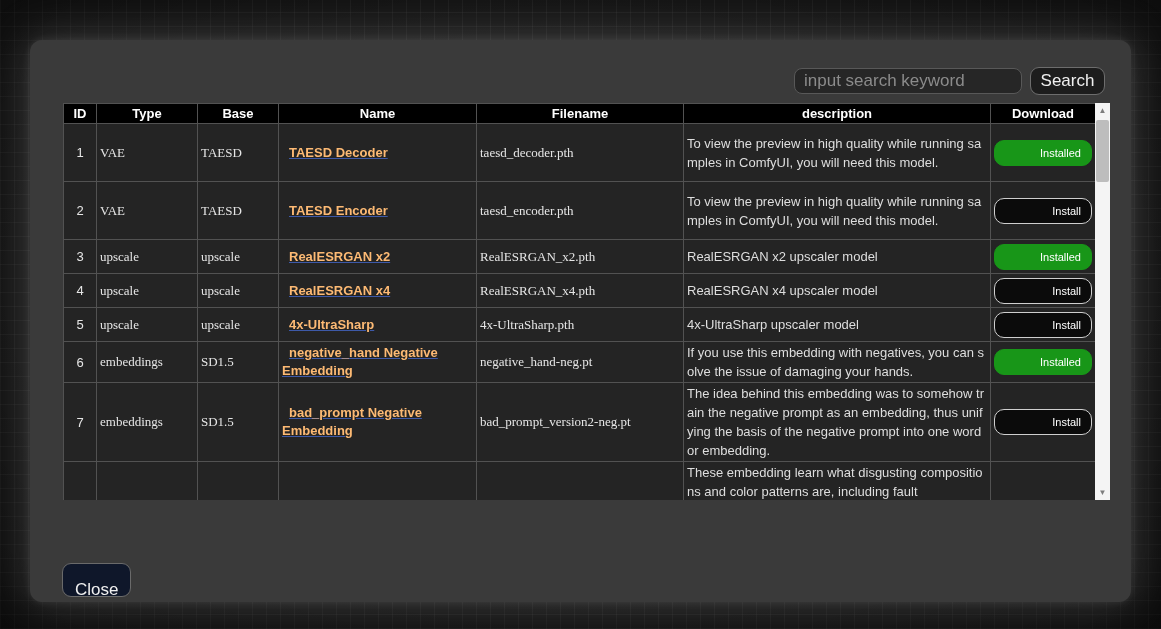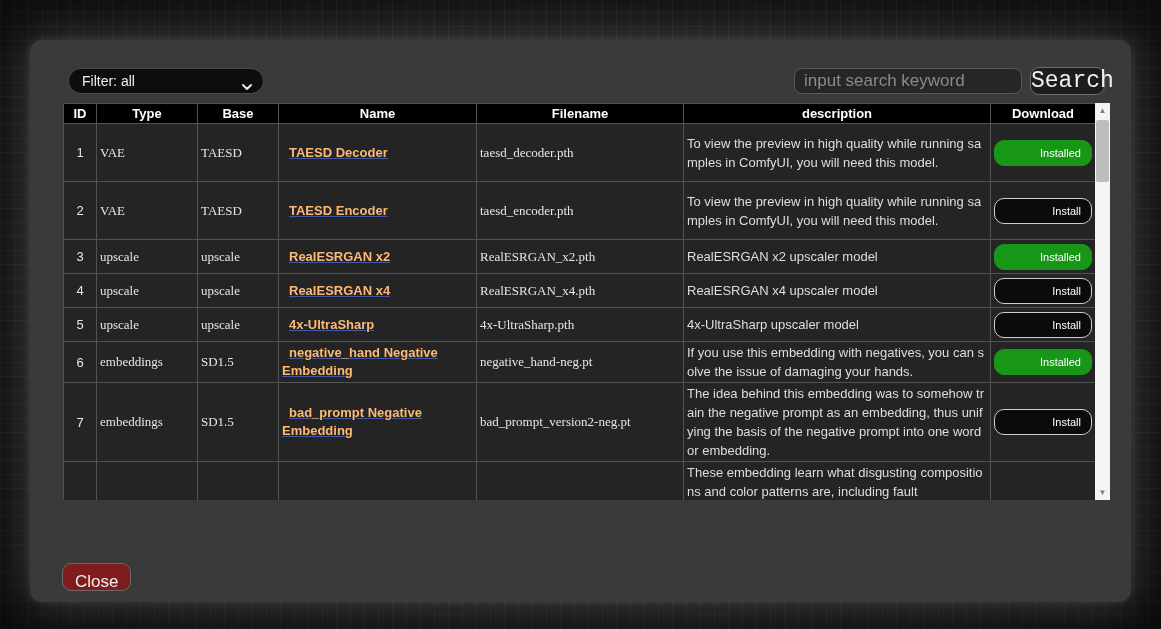--- a/index.html
+++ b/index.html
@@ -34,22 +34,22 @@
   .search-input {
     position:absolute; left:764px; top:28px; width:228px; height:26px;
     background:#262626; border:1px solid #585858; border-radius:8px;
     color:#e8e8e8; font-size:17px; padding:0 9px; outline:none;
     font-family:"Liberation Sans", sans-serif;
   }
   .search-input::placeholder { color:#8b8b8b; }
   .search-button {
     position:absolute; left:1000px; top:27px; width:75px; height:28px;
     background:#1d1d1d; border:1px solid #6d6d6d; border-radius:9px;
-    color:#f0f0f0; font-size:23px; cursor:pointer;
-    font-family:Liberation Mono, monospace;
+    color:#f0f0f0; font-size:17px; cursor:pointer;
+    font-family:Liberation Sans, sans-serif;
   }
   
   .table-wrap {
     position:absolute; left:33px; top:63px; width:1047px; height:397px;
     overflow:hidden;
   }
   table.models {
     border-collapse:collapse; table-layout:fixed; width:1032px;
     background:#242424; color:#e6e6e6; font-size:13px;padding-left:32px;
   }
@@ -91,40 +91,32 @@
   }
   .scroll-up { top:0; }
   .scroll-down { bottom:0; }
   .scroll-thumb {
     position:absolute; left:1px; top:17px; width:13px; height:62px;
     background:#bdbdbd; border-radius:2px; cursor:pointer;
   }
   
   .close-button {
     position:absolute; left:32px; top:523px; min-width:64px; height:28px;
-    background:#7f1d1d; border:1px solid #6a6a6a; border-radius:9px;
-    color:#f0f0f0; font-size:17px; cursor:pointer; padding:8px 12px;
+    background:#0f172a; border:1px solid #6a6a6a; border-radius:9px;
+    color:#f0f0f0; font-size:17px; cursor:pointer; padding:16px 12px;
     font-family:"Liberation Sans", sans-serif;
   }
 </style>
 </head>
 <body>
 
 <div class="vignette"></div>
 
 <div class="dialog">
 
-  <div class="filter-select">
-    <span>Filter: all</span>
-    <span class="chev">
-      <svg width="12" height="12" viewBox="0 0 12 12">
-          <path d="M2 4l4 4 4-4" fill="none" stroke="currentColor" stroke-width="2" stroke-linecap="round" stroke-linejoin="round"></path>
-        </svg>
-    </span>
-  </div>
 
   <input class="search-input" type="text" placeholder="input search keyword" style="">
   <button class="search-button">Search</button>
 
   <div class="table-wrap">
     <table class="models">
       <colgroup>
         <col style="width:33px">
           <col style="width:101px">
           <col style="width:81px">

